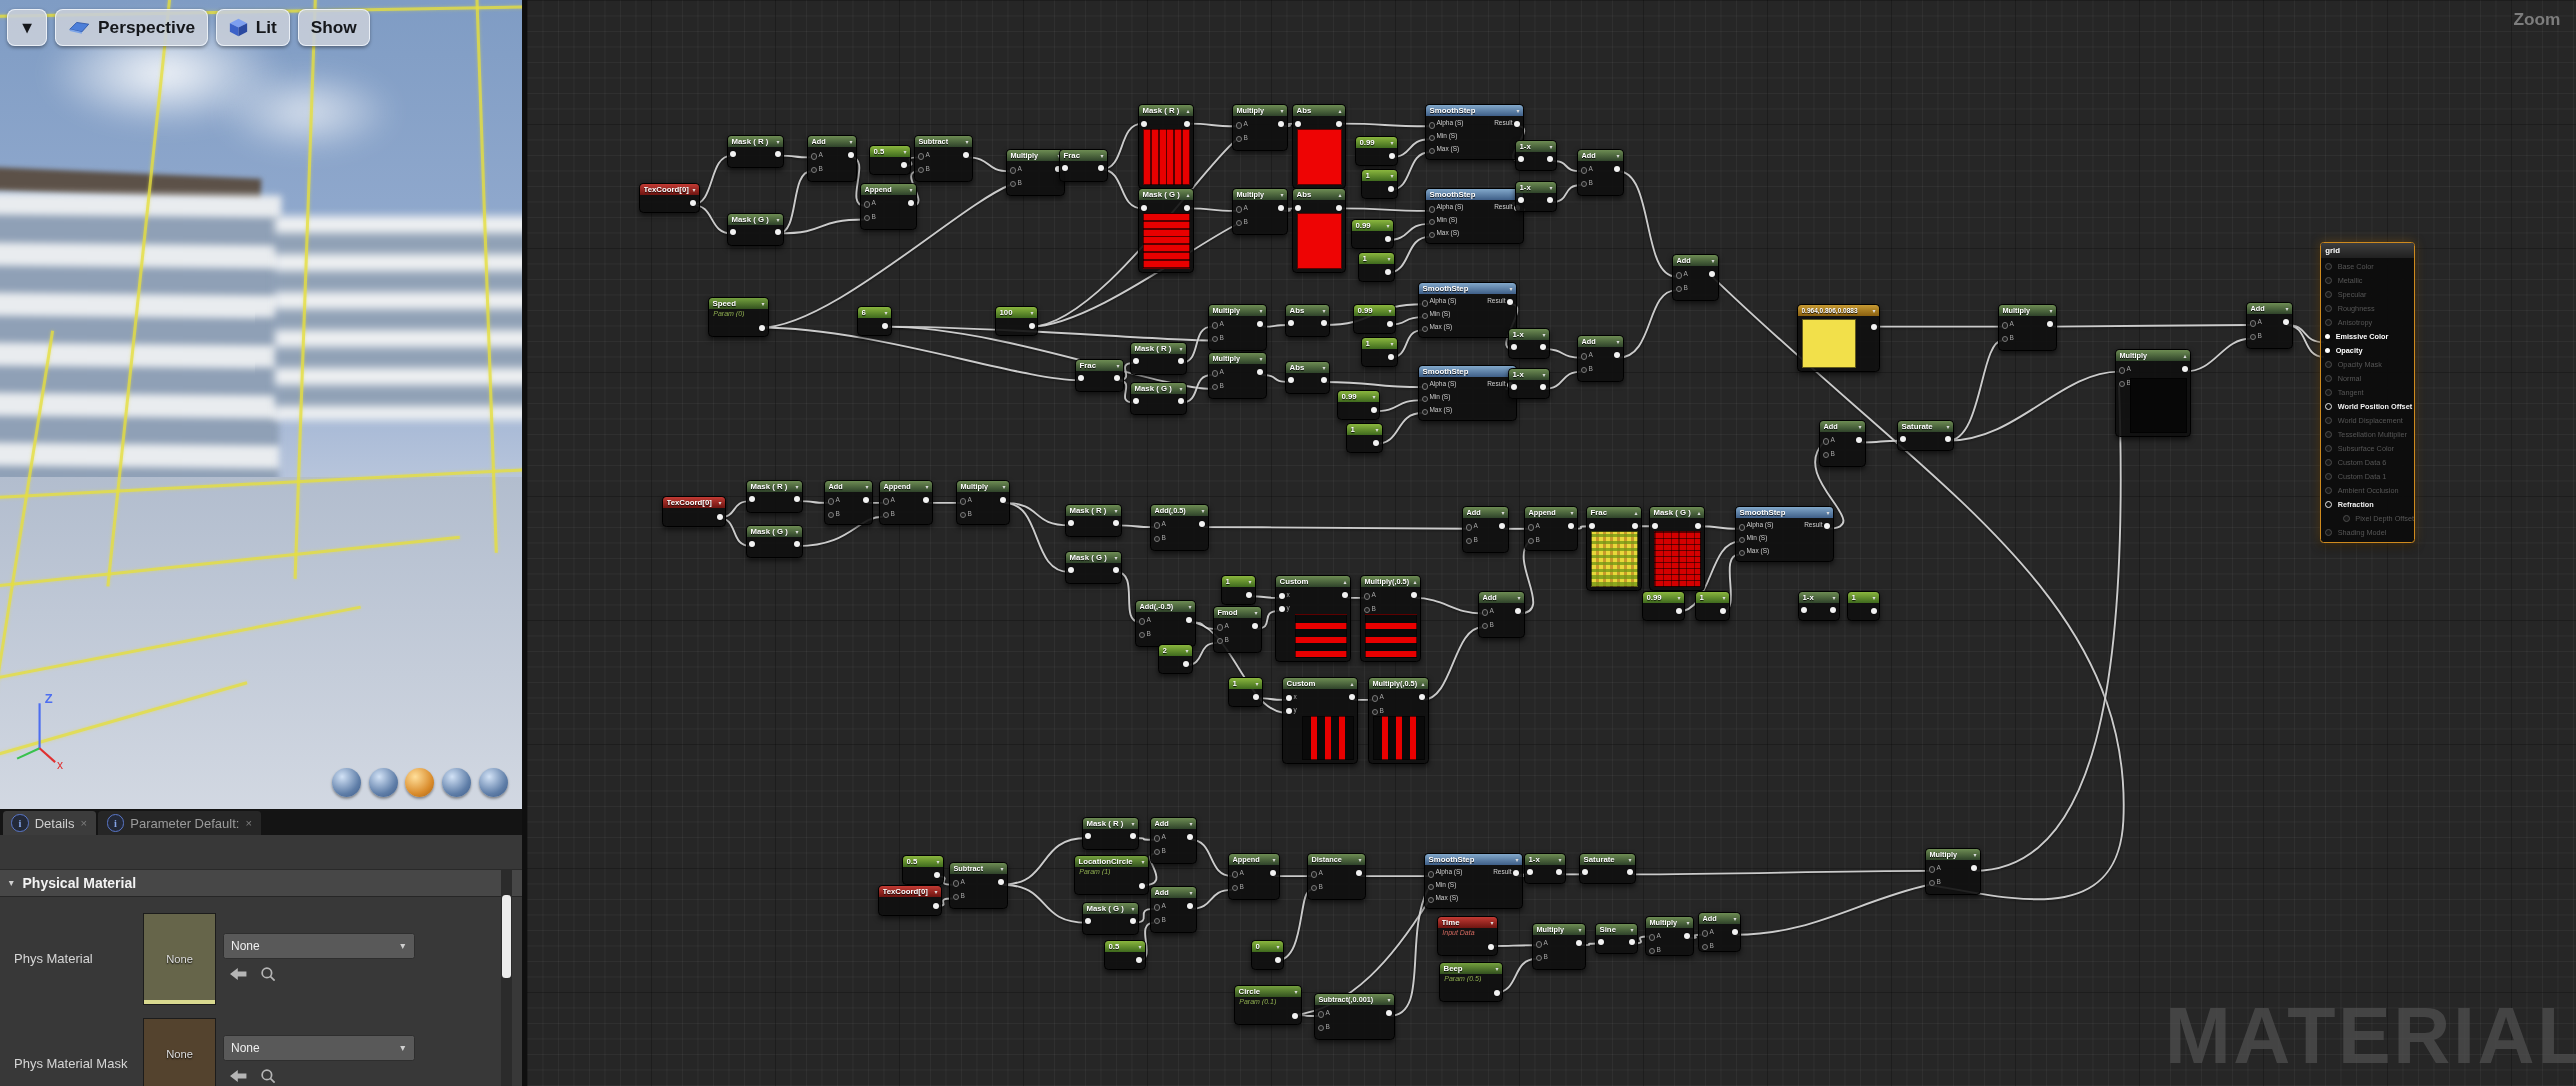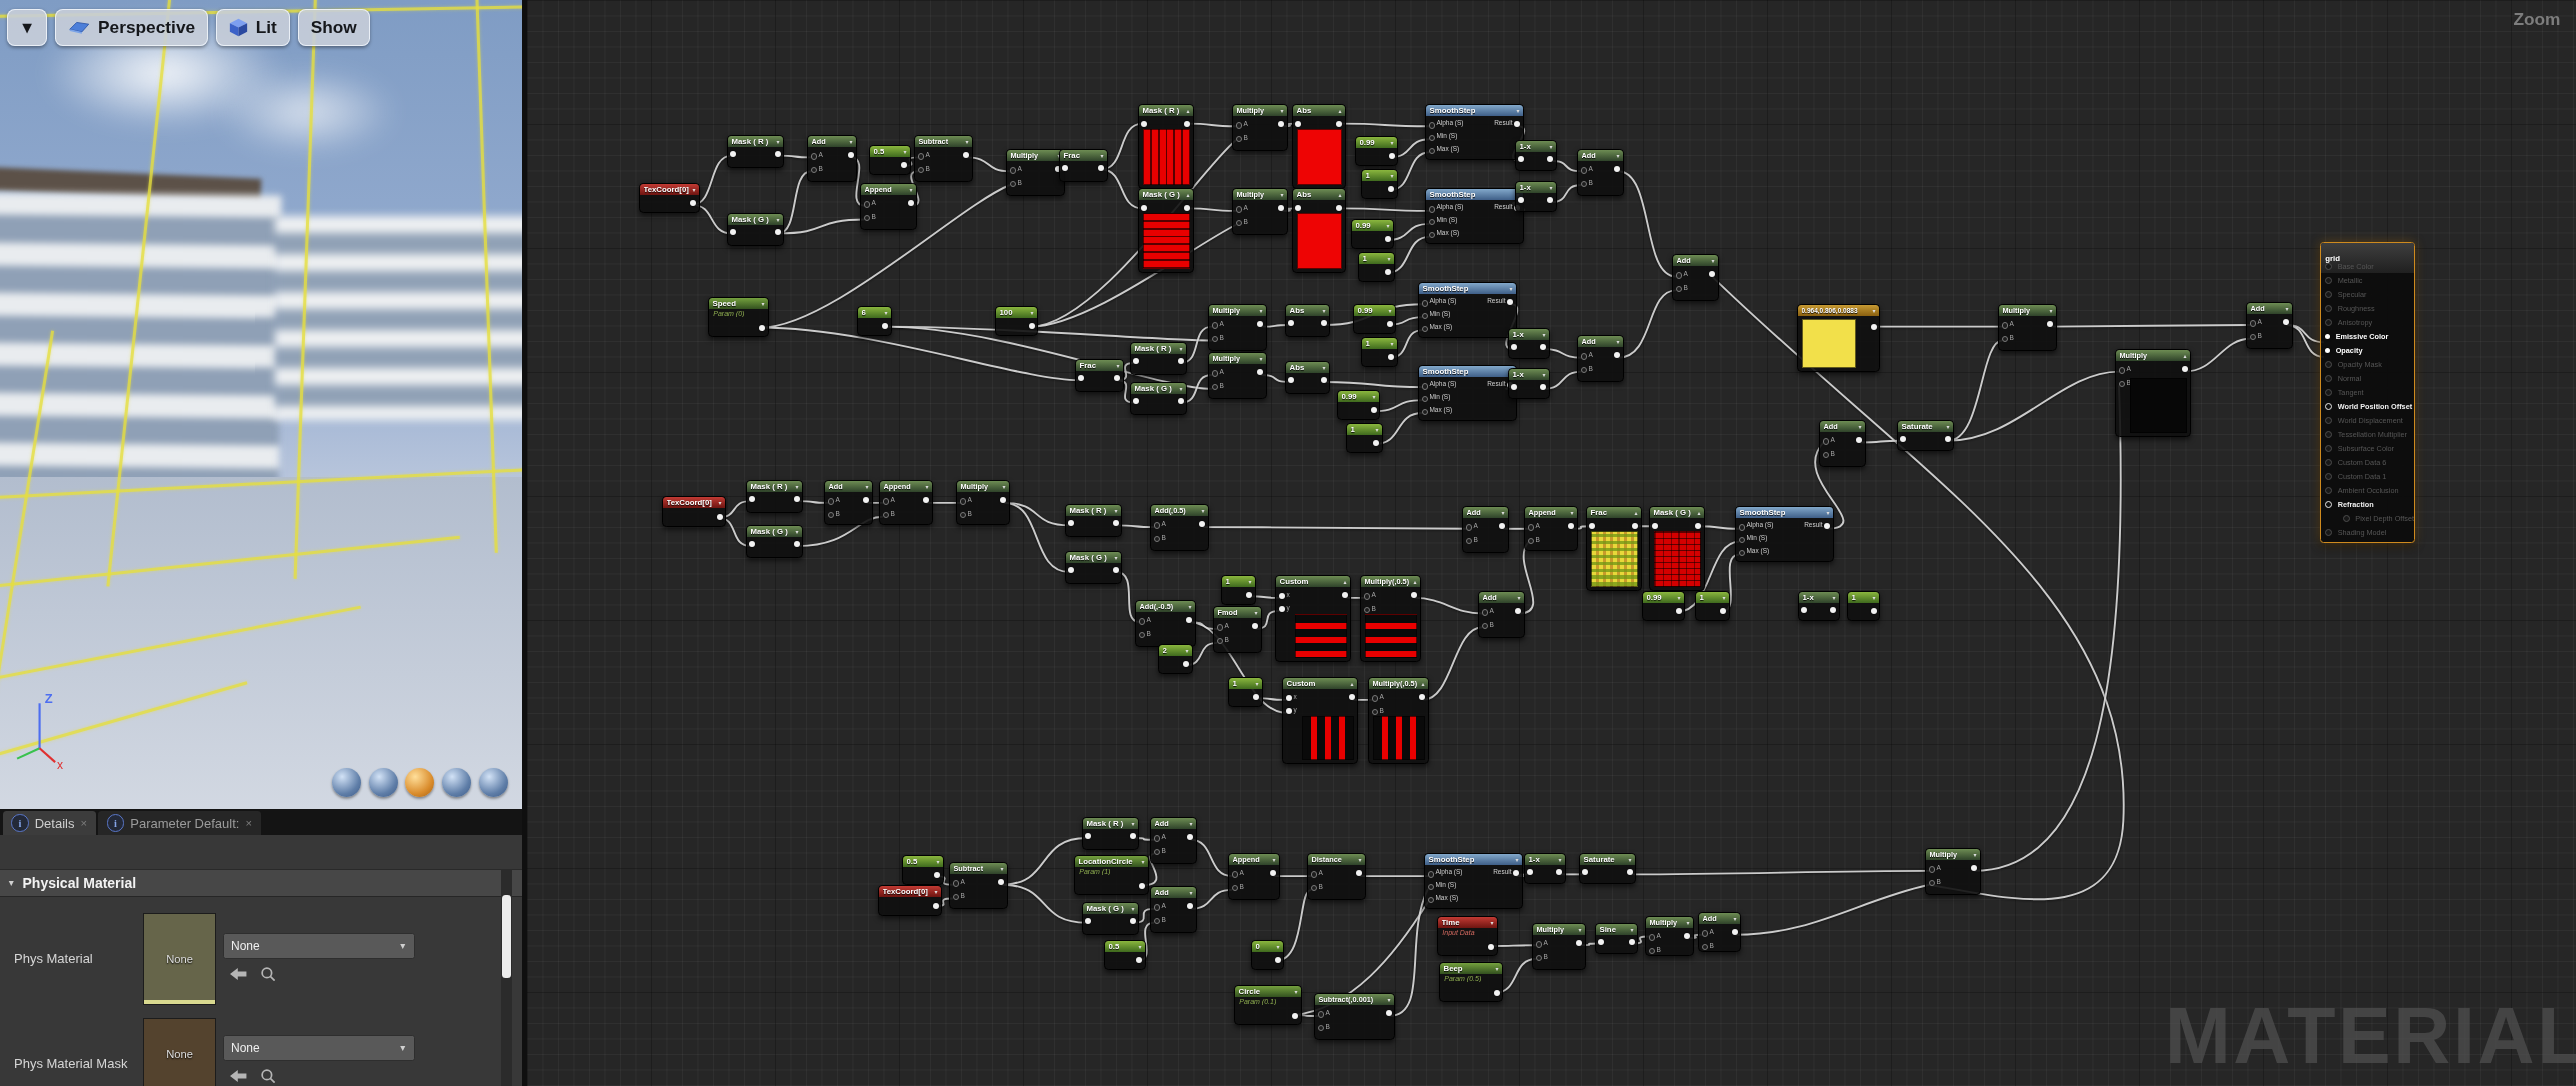--- a/index.html
+++ b/index.html
@@ -87,21 +87,21 @@
   .p-rv{background:repeating-linear-gradient(90deg,#e80000 0 6px,#570000 6px 7.8px);}
   .p-rh{background:repeating-linear-gradient(180deg,#e80000 0 6px,#570000 6px 7.8px);}
   .p-rhb{background:repeating-linear-gradient(180deg,#0a0a0a 0 7.8px,#e80000 7.8px 14px);}
   .p-rvb{background:repeating-linear-gradient(90deg,#0a0a0a 0 7.8px,#e80000 7.8px 14px);}
   .p-black{background:#070707;}
   .p-yellow{background:#f2e04a;}
   .p-yc{background-color:#d8c42a;background-image:repeating-linear-gradient(0deg,rgba(110,150,20,.75) 0 3.5px,rgba(0,0,0,0) 3.5px 7px),repeating-linear-gradient(90deg,#e8d83a 0 3.5px,#c89a2a 3.5px 7px);}
   .p-brick{background-color:#d40000;background-image:repeating-linear-gradient(180deg,rgba(0,0,0,.55) 0 1.3px,rgba(0,0,0,0) 1.3px 6px),repeating-linear-gradient(90deg,rgba(0,0,0,.4) 0 1.3px,rgba(0,0,0,0) 1.3px 7.8px);}
 
   #mainnode{position:absolute;background:rgba(12,12,12,.94);border:1.7px solid #cf8a1e;border-radius:3.5px;box-shadow:0 0 10.4px rgba(207,138,30,.35),0 3.5px 8.6px rgba(0,0,0,.6);}
-  #mainnode .mh{height:30px;background:linear-gradient(180deg,#3e3e3e,#202020);border-radius:1.7px 1.7px 0 0;display:flex;align-items:center;padding:0 4.3px;}
+  #mainnode .mh{height:15px;background:linear-gradient(180deg,#3e3e3e,#202020);border-radius:1.7px 1.7px 0 0;display:flex;align-items:center;padding:0 4.3px;}
   #mainnode .mh span{font-size:7.8px;font-weight:bold;color:#fff;}
   .gp{position:absolute;left:0;width:100%;height:14.7px;display:flex;align-items:center;gap:5.2px;padding-left:4.3px;box-sizing:border-box;}
   .gp .lbl{font-size:7.3px;white-space:nowrap;}
   .gp.dim .lbl{color:#565656;}
   .gp.on .lbl{color:#fff;font-weight:bold;}
   .gp.ring .lbl{color:#efefef;font-weight:bold;}
   .gdot{width:5.2px;height:5.2px;border-radius:50%;flex:0 0 auto;}
   .gp.dim .gdot{background:#181818;border:0.9px solid #4d4d4d;}
   .gp.on .gdot{background:#fff;box-shadow:0 0 2.6px #000;}
   .gp.ring .gdot{background:#101010;border:1.3px solid #e8e8e8;}

